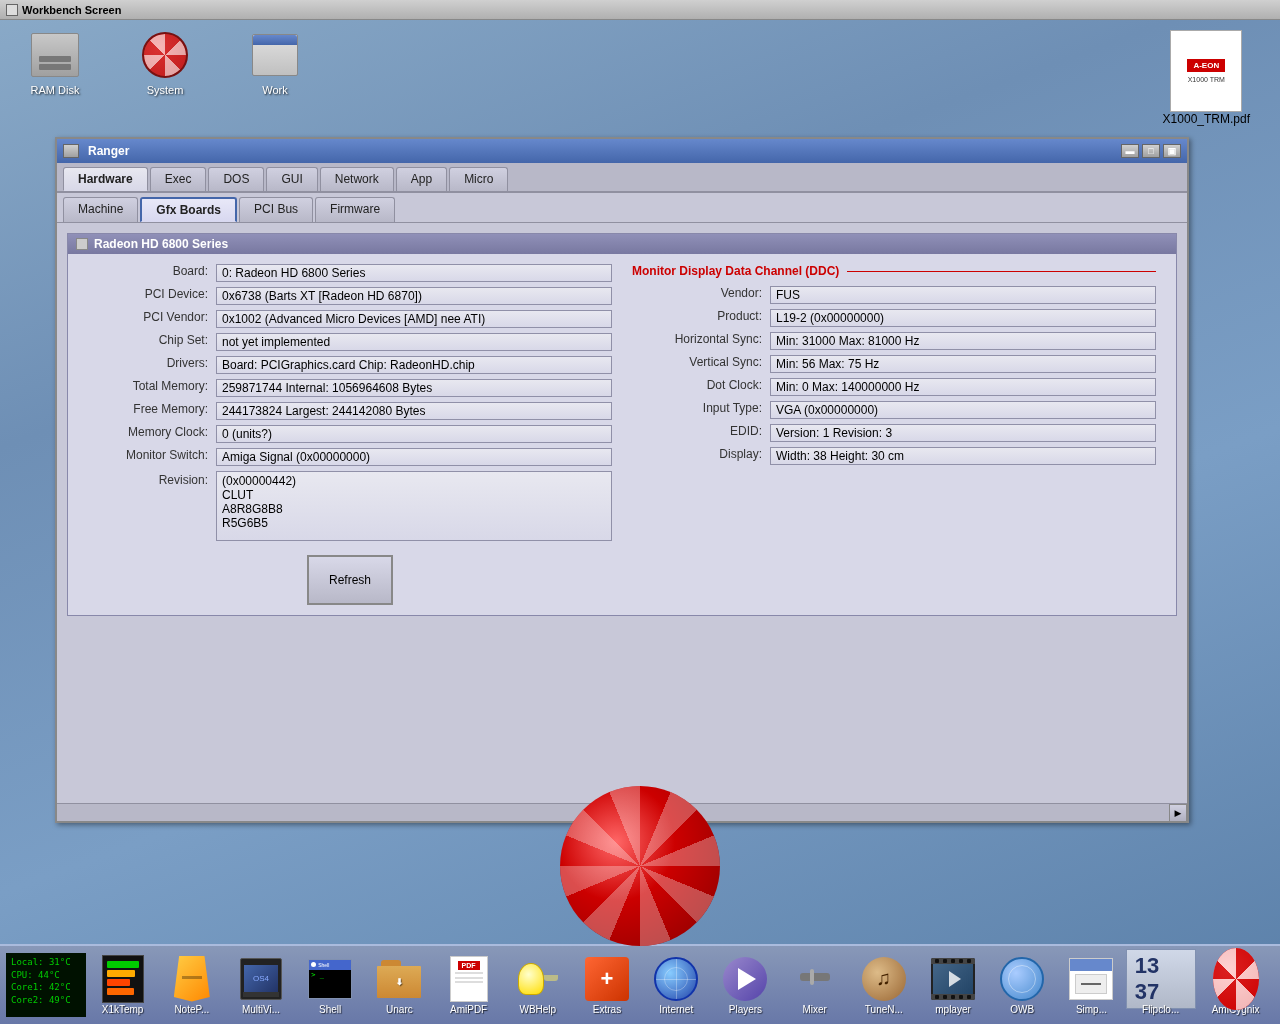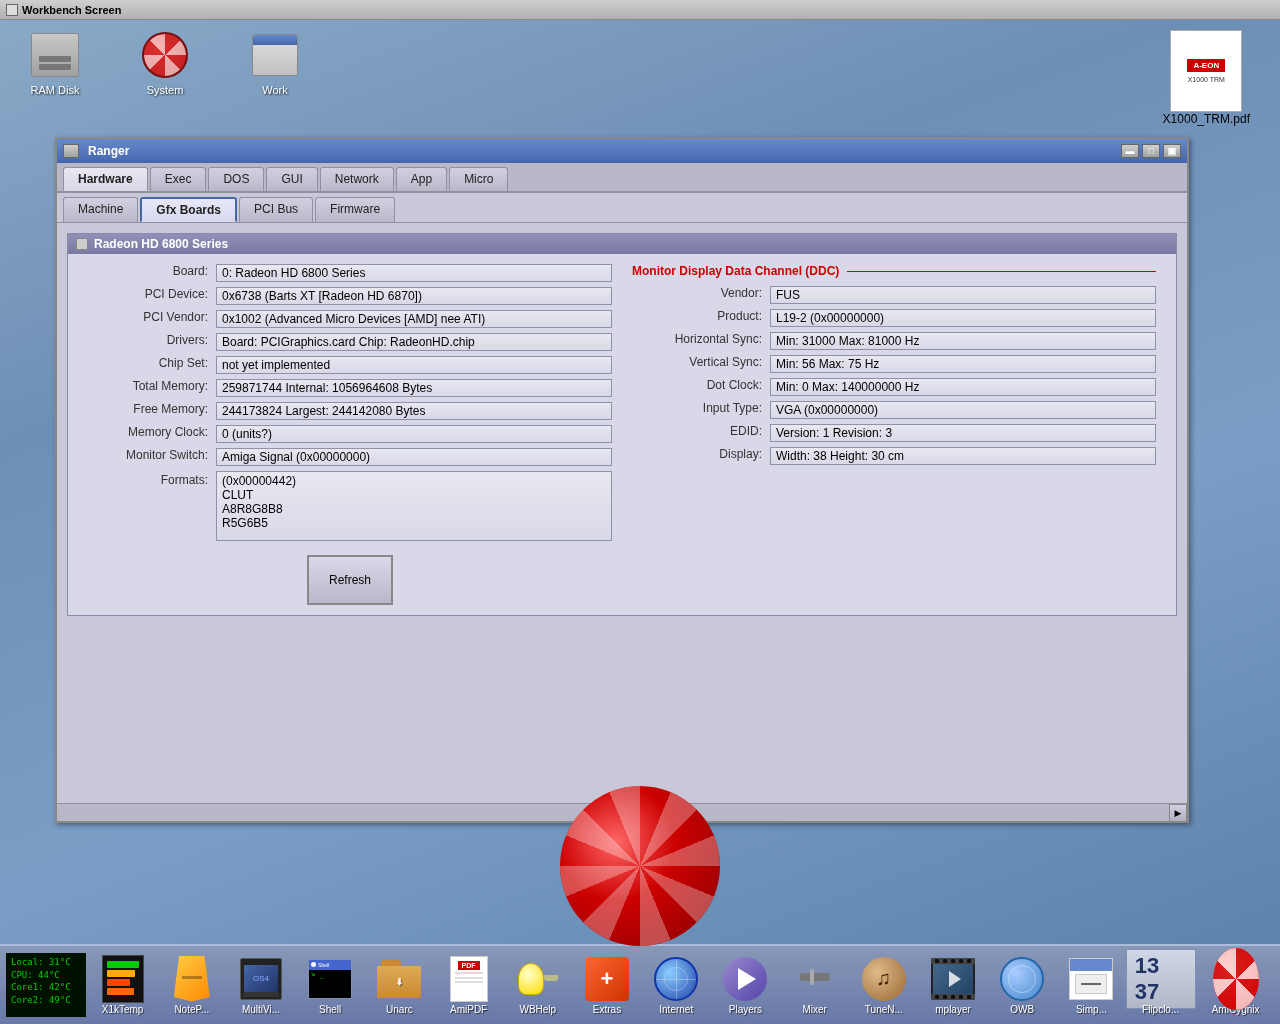--- a/index.html
+++ b/index.html
@@ -550,46 +550,46 @@
             </div>
             <div class="info-row">
               <span class="info-label">PCI Device:</span>
               <span class="info-value">0x6738 (Barts XT [Radeon HD 6870])</span>
             </div>
             <div class="info-row">
               <span class="info-label">PCI Vendor:</span>
               <span class="info-value">0x1002 (Advanced Micro Devices [AMD] nee ATI)</span>
             </div>
             <div class="info-row">
+              <span class="info-label">Chip Set:</span>
+              <span class="info-value">not yet implemented</span>
+            </div>
+            <div class="info-row">
               <span class="info-label">Drivers:</span>
               <span class="info-value">Board: PCIGraphics.card Chip: RadeonHD.chip</span>
-            </div>
-            <div class="info-row">
-              <span class="info-label">Chip Set:</span>
-              <span class="info-value">not yet implemented</span>
             </div>
             <div class="info-row">
               <span class="info-label">Total Memory:</span>
               <span class="info-value">259871744 Internal: 1056964608 Bytes</span>
             </div>
             <div class="info-row">
               <span class="info-label">Free Memory:</span>
               <span class="info-value">244173824 Largest: 244142080 Bytes</span>
             </div>
             <div class="info-row">
               <span class="info-label">Memory Clock:</span>
               <span class="info-value">0 (units?)</span>
             </div>
             <div class="info-row">
               <span class="info-label">Monitor Switch:</span>
               <span class="info-value">Amiga Signal (0x00000000)</span>
             </div>
 
             <div class="formats-row">
-              <span class="formats-label">Formats:</span>
+              <span class="formats-label">Revision:</span>
               <div style="flex:1;position:relative;">
                 <div class="formats-list">
                   <div>(0x00000442)</div>
                   <div>CLUT</div>
                   <div>A8R8G8B8</div>
                   <div>R5G6B5</div>
                 </div>
               </div>
             </div>
 

